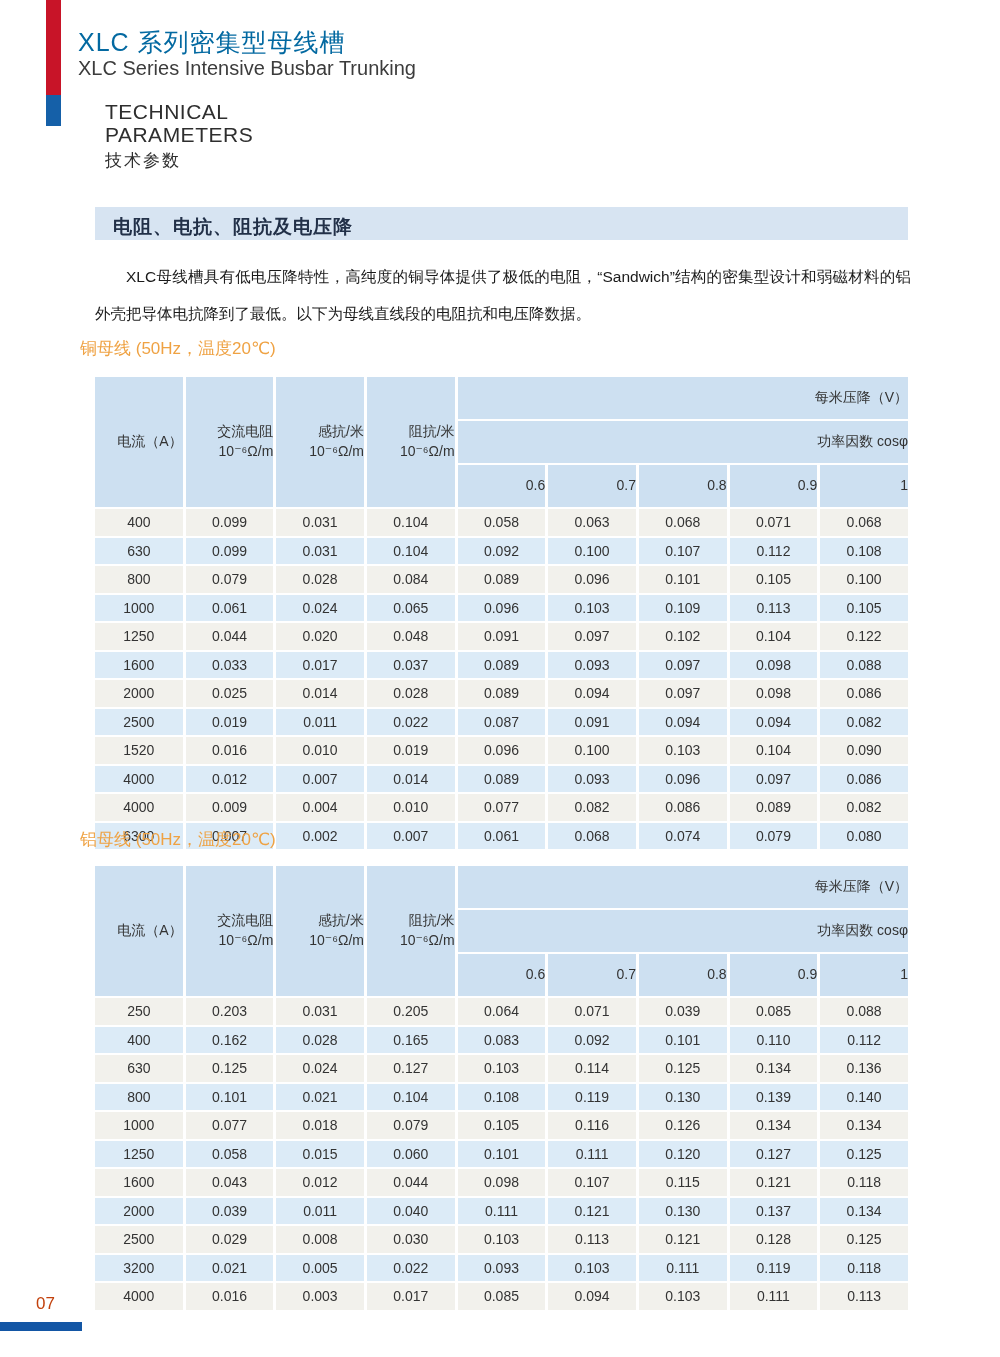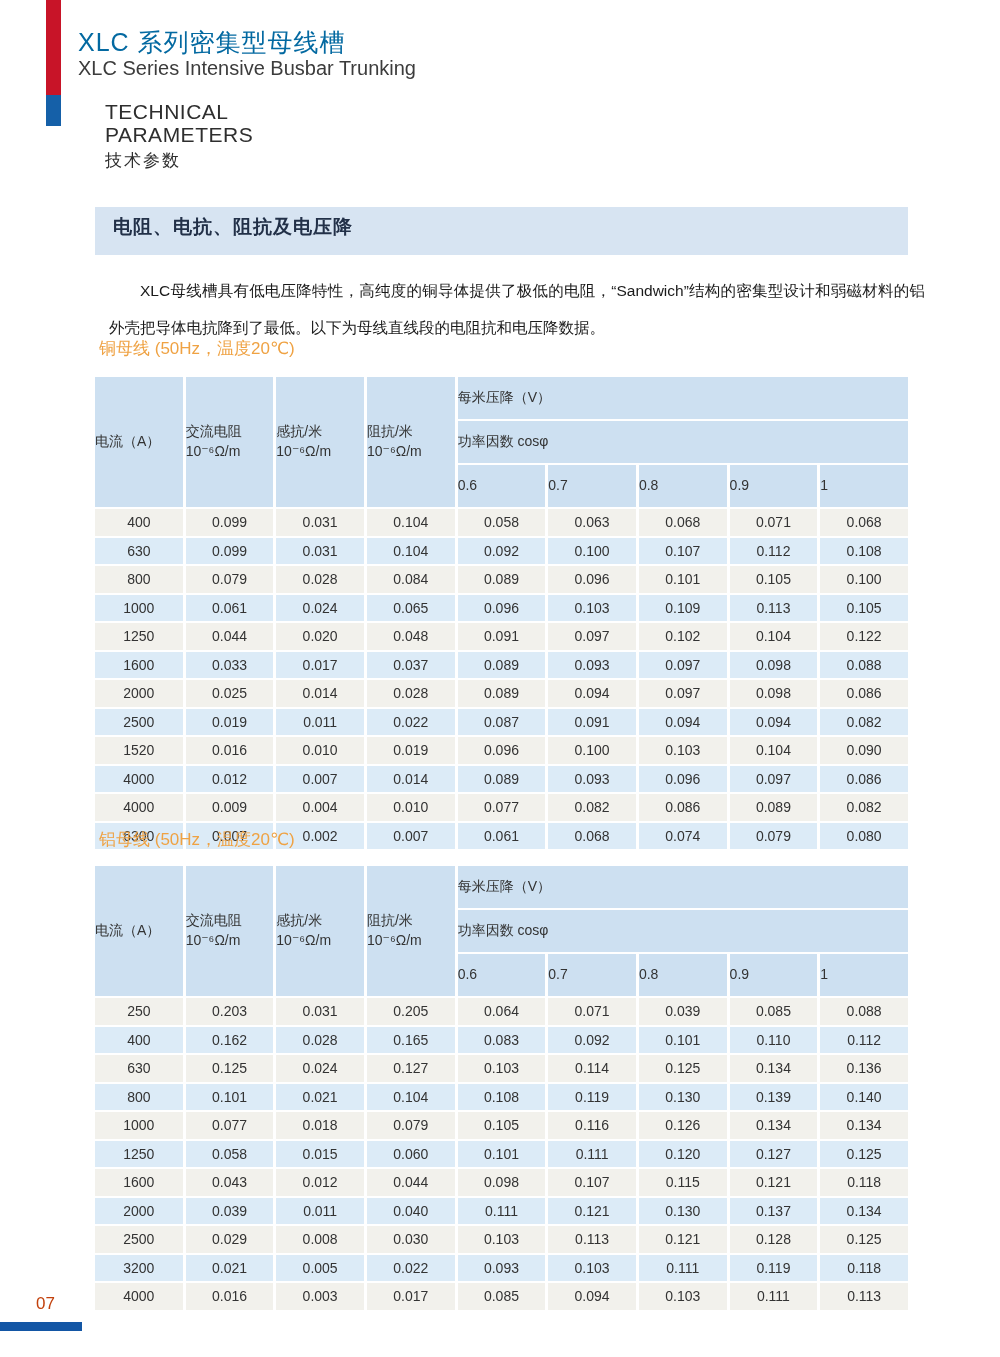--- a/index.html
+++ b/index.html
@@ -30,38 +30,38 @@
   }
   .tech-block {
     position: absolute; left: 78px; top: 100px;
     font-size: 21px; line-height: 23px; color: #2e2e2e; letter-spacing: 0.5px; margin-left: 27px;
   }
   .tech-block .zh { font-size: 17px; letter-spacing: 2px; margin-top: 3px; }
 
   
   .banner {
     position: absolute; left: 95px; top: 207px;
-    width: 813px; height: 48px; box-sizing: border-box;
+    width: 813px; height: 33px; box-sizing: border-box;
     background: #d7e4f2;
     font-size: 19px; font-weight: 600; color: #223048;
     line-height: 40px; padding-left: 18px; letter-spacing: 1px;
   }
 
   
   .intro {
     position: absolute; left: 95px; top: 258px;
     width: 816px;
     font-size: 15.5px; line-height: 37px; color: #1a1a1a;
     text-indent: 2em; text-align: justify;
-    margin: 14px;
+    margin: 0;
   }
 
   
   .table-caption {
-    position: absolute; left: 99px;
+    position: absolute; left: 80px;
     font-size: 17px; color: #efa243;
   }
   .caption-copper   { top: 337px; }
   .caption-aluminum { top: 828px; }
 
   
   .table-wrap { position: absolute; left: 92px; }
   .table-copper   { top: 375px; }
   .table-aluminum { top: 864px; }
 
@@ -69,21 +69,21 @@
     border-collapse: separate;
     border-spacing: 3px 2px;
     table-layout: fixed;
     width: 819px;
     font-size: 14px;
     color: #333;
   }
   table.data-table th {
     background: #cde0f1;
     font-weight: normal;
-    text-align: left;
+    text-align: right;
     vertical-align: middle;
     height: 42px;
     line-height: 1.4;
     padding: 0;
   }
   table.data-table td {
     text-align: center;
     vertical-align: middle;
     height: 26.5px;
     padding: 0;

